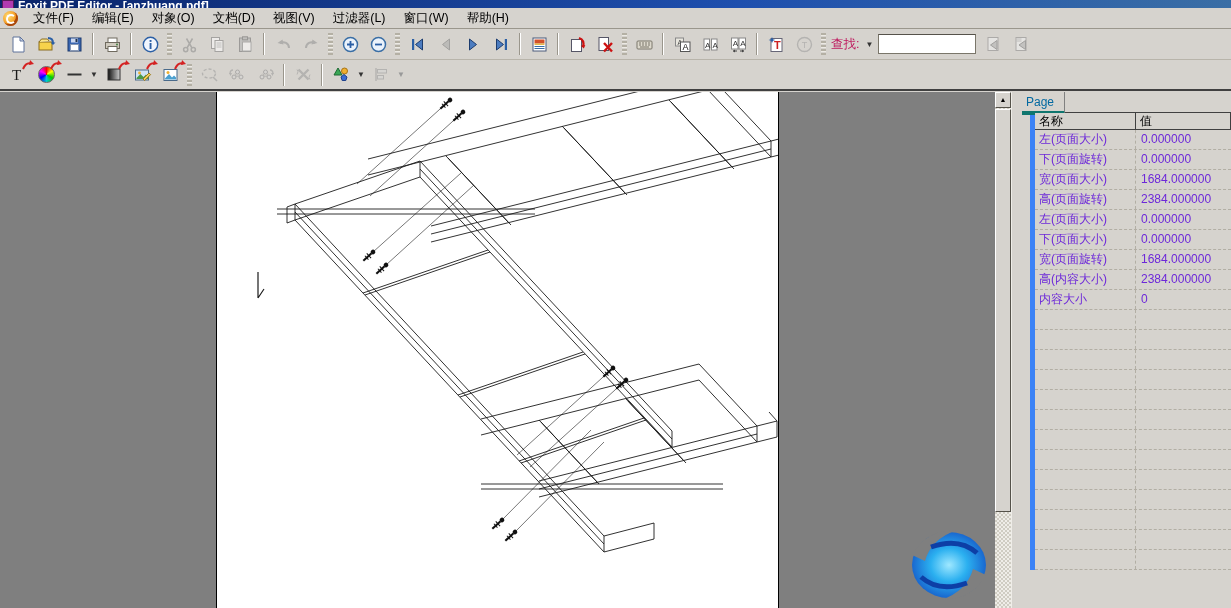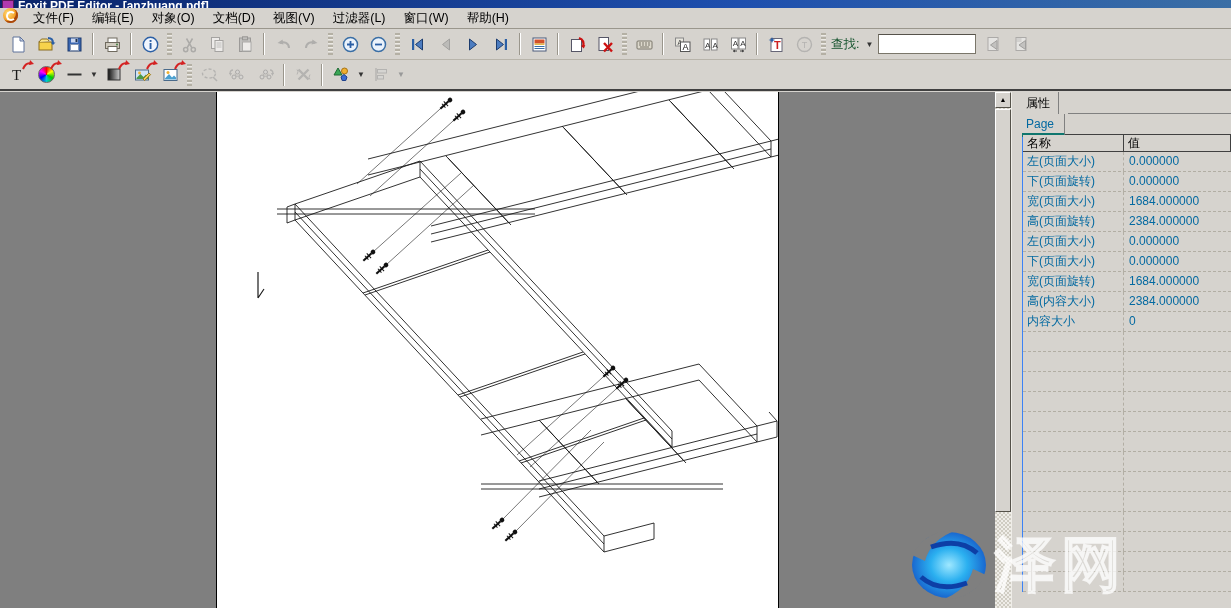--- a/index.html
+++ b/index.html
@@ -6,40 +6,40 @@
   body{width:1231px;height:608px;overflow:hidden;position:relative;
        font-family:"Liberation Sans","DejaVu Sans",sans-serif;background:#d6d3ce;
        -webkit-user-select:none;user-select:none}
   
   .titlebar{position:absolute;left:0;top:0;width:100%;height:8px;overflow:hidden;
             background:linear-gradient(90deg,#0a246a,#1e4fae 60%,#3a6ea5);}
   .titlebar .appico{position:absolute;left:2px;top:0;width:10px;height:10px;background:#b03ab0;border:1px solid #5a1a5a}
   .titlebar .ttext{position:absolute;left:18px;top:-1px;color:#fff;font-weight:bold;font-size:12px;white-space:nowrap}
   
   .menubar{position:absolute;left:0;top:8px;width:100%;height:20px;background:#d6d3ce;
-           display:flex;align-items:flex-start;border-bottom:1px solid #fff;font-size:12.5px;color:#000}
+           display:flex;align-items:center;border-bottom:1px solid #fff;font-size:12.5px;color:#000}
   .appswirl{width:15px;height:15px;margin:0 6px 0 3px;border-radius:50%;
             background:radial-gradient(circle at 35% 35%,#ffe07a,#f49a20 55%,#c65a14);
             box-shadow:inset -2px -2px 0 #a8480e;position:relative}
   .appswirl:after{content:'';position:absolute;left:3px;top:3px;width:6px;height:6px;border-radius:50%;
             border:2px solid #fff;border-right-color:transparent}
   .menu-item{padding:2px 9px;cursor:default;white-space:nowrap}
   
   .tbar{position:absolute;left:0;width:100%;background:#d6d3ce;display:flex;align-items:center;padding-left:4px;box-sizing:border-box}
   #tb1{top:28px;height:32px;border-top:1px solid #9a968c;border-bottom:1px solid #b8b4aa}
   #tb2{top:60px;height:31px;border-bottom:2px solid #404040}
   .tb{width:26px;height:26px;display:flex;align-items:center;justify-content:center;margin:0 1px;position:relative}
   .tb svg{display:block}
   .tb.dis{filter:grayscale(1) opacity(.55)}
   .sep{width:0;height:22px;border-left:1px solid #9a968c;border-right:1px solid #fff;margin:0 4px}
   .grip{width:5px;height:22px;margin:0 3px;
         background:repeating-linear-gradient(#b4b0a4 0 2px,#eceae4 2px 3px,transparent 3px 4px)}
   .drop{width:12px;height:22px;display:flex;align-items:center;justify-content:center;font-size:8px;color:#333}
   .redarrow{position:absolute;top:-2px;right:-4px}
-  .find-label{font-size:12.5px;color:#14532d;margin:0 4px 0 2px;white-space:nowrap}
+  .find-label{font-size:12.5px;color:#be185d;margin:0 4px 0 2px;white-space:nowrap}
   .find-input{width:92px;height:18px;border:1px solid #7a766a;border-top-color:#55524a;background:#fff;margin:0 3px;font-size:12px;padding:0 2px}
   
   .workspace{position:absolute;left:0;top:92px;width:1231px;height:516px}
   .canvas{position:absolute;left:0;top:0;width:995px;height:516px;background:#7f7f7f;overflow:hidden}
   .page{position:absolute;left:216px;top:0;width:561px;height:516px;background:#fff;
         border-left:1px solid #000;border-right:1px solid #000}
   .drawing{position:absolute;left:0;top:0}
   
   .vscroll{position:absolute;left:995px;top:0;width:16px;height:516px;
            background:#dedbd2;
@@ -52,26 +52,26 @@
           border:1px solid;border-color:#fff #55524a #55524a #fff;box-sizing:border-box}
   
   .splitter{position:absolute;left:1011px;top:0;width:10px;height:516px;background:#d6d3ce;
             border-left:1px solid #efede8;border-right:1px solid #2a2a2a}
   .props{position:absolute;left:1022px;top:0;width:209px;height:516px;background:#d6d3ce;font-size:12px;overflow:hidden}
   .props-title{height:22px;position:relative}
   .props-title .ttab{display:inline-block;padding:3px 8px 2px 4px;color:#000;border-right:1px solid #808080}
   .props-title:after{content:'';position:absolute;left:46px;right:0;bottom:0;border-bottom:1px solid #808080}
   .pagetab-row{height:20px}
   .ptab{display:inline-block;padding:3px 10px 2px 4px;color:#0369a1;border-right:1px solid #808080;border-bottom:4px solid #0f766e}
-  .grid{margin-left:0;border-left:1px solid #3b82f6;border-top:1px solid #404040}
+  .grid{margin-left:8px;border-left:5px solid #3b82f6;border-top:1px solid #404040}
   .ghead{display:flex;height:17px;line-height:17px;color:#000}
   .ghead span{border-right:1px solid #404040;border-bottom:1px solid #404040;padding-left:4px;box-sizing:border-box;background:#d6d3ce}
   .ghead .c1{width:101px}
   .ghead .c2{flex:1}
-  .prow{display:flex;height:19px;line-height:19px;color:#0369a1;border-bottom:1px dashed #b2aea4}
+  .prow{display:flex;height:19px;line-height:19px;color:#6d28d9;border-bottom:1px dashed #b2aea4}
   .prow .c1{width:101px;border-right:1px dashed #b2aea4;padding-left:4px;box-sizing:border-box;overflow:hidden;white-space:nowrap}
   .prow .c2{flex:1;padding-left:5px;overflow:hidden;white-space:nowrap}
   
   .watermark{position:absolute;left:905px;top:433px;width:210px;height:83px;pointer-events:none}
   .wm-text{position:absolute;left:90px;top:0px;font-size:60px;font-weight:bold;letter-spacing:6px;
            color:rgba(255,255,255,0.14);-webkit-text-stroke:1.5px rgba(255,255,255,0.75);white-space:nowrap}
 </style>
 </head>
 <body>
 
@@ -480,23 +480,20 @@
   </div>
 
   <div class="vscroll">
     <div class="sb-btn">▲</div>
     <div class="sb-thumb"></div>
   </div>
 
   <div class="splitter"></div>
 
   <div class="props">
-    <div class="props-title">
-      <span class="ttab">属性</span>
-    </div>
     <div class="pagetab-row">
       <span class="ptab">Page</span>
     </div>
     <div class="grid">
       <div class="ghead">
         <span class="c1">名称</span>
         <span class="c2">值</span>
       </div>
       <div class="prow">
           <span class="c1">左(页面大小)</span>
@@ -598,16 +595,15 @@
           <stop offset="45%" stop-color="#2bb0f0"></stop>
           <stop offset="100%" stop-color="#1559c9"></stop>
         </radialGradient>
       </defs>
       <ellipse cx="44" cy="40" rx="37" ry="33" fill="url(#wg)"></ellipse>
       <path d="M7 30Q20 5 52 5Q26 14 20 36Z" fill="#7f7f7f"></path>
       <path d="M81 50Q68 75 36 75Q62 66 68 44Z" fill="#7f7f7f"></path>
       <path d="M16 52Q34 68 62 58" stroke="#0d3fa6" stroke-width="5" fill="none"></path>
       <path d="M72 28Q54 12 26 22" stroke="#0d3fa6" stroke-width="5" fill="none"></path>
     </svg>
-    <span class="wm-text">泽网</span>
   </div>
 
 </div>
 
 </body></html>

